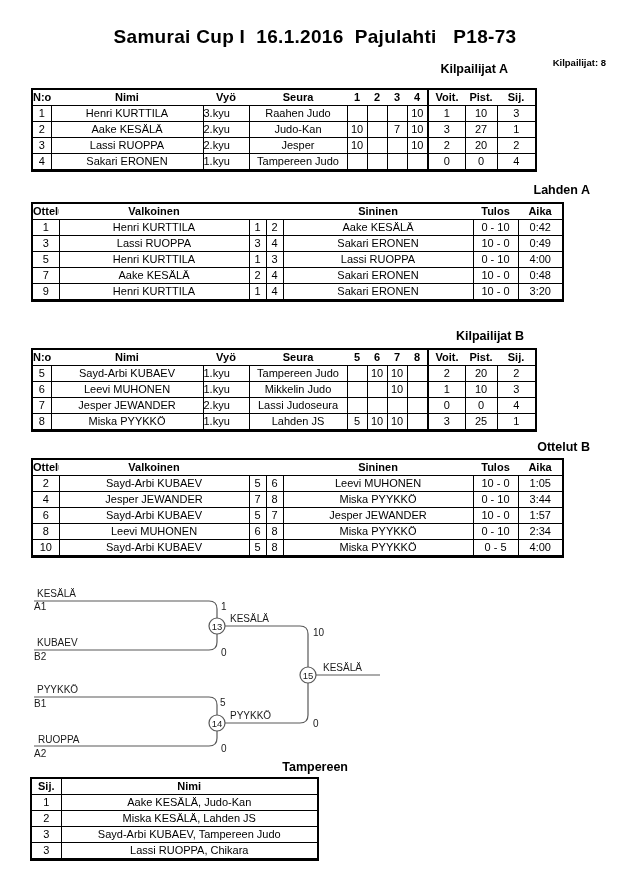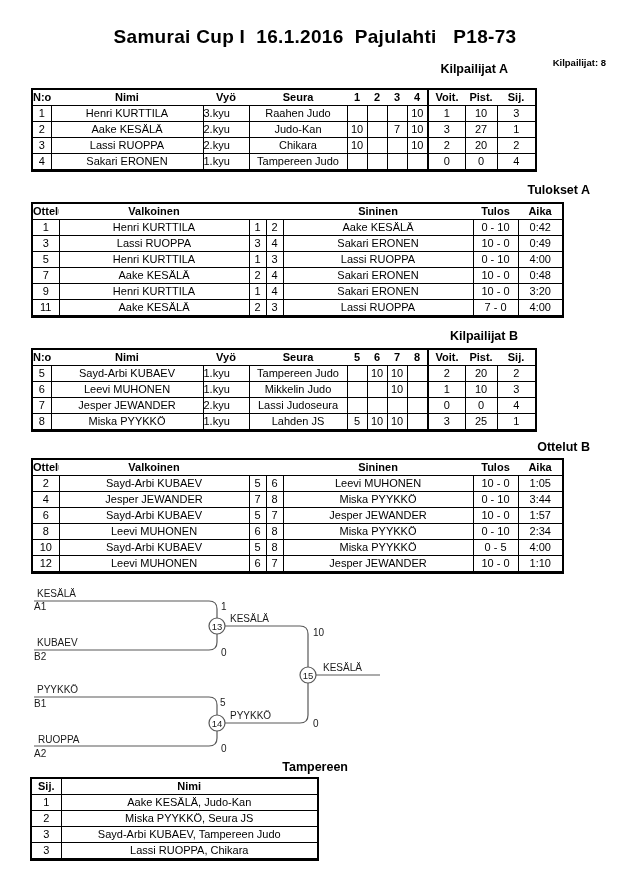--- a/index.html
+++ b/index.html
@@ -8,21 +8,21 @@
     font-family:"Liberation Sans",sans-serif;overflow:hidden;
   }
   .title{
     position:absolute;top:26px;left:0;width:630px;text-align:center;
     font-size:19px;font-weight:bold;white-space:pre;letter-spacing:.3px;
   }
   .count{position:absolute;top:57px;right:24px;font-size:9.5px;font-weight:bold}
   .heading{position:absolute;font-weight:bold;font-size:12.5px;text-align:right;white-space:nowrap}
   #h-pool-a{top:62px;left:0;width:508px}
   #h-matches-a{top:183px;left:0;width:590px}
-  #h-pool-b{top:329px;left:10px;width:508px}
+  #h-pool-b{top:329px;left:16px;width:508px}
   #h-matches-b{top:440px;left:0;width:590px}
   #h-results{top:760px;left:0;width:348px}
 
   table.grid{
     position:absolute;border-collapse:collapse;table-layout:fixed;
     font-size:11px;border:2px solid #000;border-bottom:3px solid #000;
   }
   .grid th{
     font-weight:bold;font-size:11px;height:15px;line-height:15px;padding:0;
     text-align:center;border:0;border-bottom:1px solid #000;
@@ -117,21 +117,21 @@
         <td class="tc">7</td>
         <td class="tc">10</td>
         <td class="tc thickL">3</td>
         <td class="tc">27</td>
         <td class="tc">1</td>
       </tr>
       <tr>
         <td class="tc">3</td>
         <td class="tl pl9">Lassi RUOPPA</td>
         <td class="belt">2.kyu</td>
-        <td class="tl pl8">Chikara</td>
+        <td class="tl pl8">Jesper</td>
         <td class="tc">10</td>
         <td class="tc"></td>
         <td class="tc"></td>
         <td class="tc">10</td>
         <td class="tc thickL">2</td>
         <td class="tc">20</td>
         <td class="tc">2</td>
       </tr>
       <tr>
         <td class="tc">4</td>
@@ -142,21 +142,21 @@
         <td class="tc"></td>
         <td class="tc"></td>
         <td class="tc"></td>
         <td class="tc thickL">0</td>
         <td class="tc">0</td>
         <td class="tc">4</td>
       </tr>
     </tbody>
 </table>
 
-<div class="heading" id="h-matches-a">Tulokset A</div>
+<div class="heading" id="h-matches-a">Lahden A</div>
 <table class="grid matches" id="matches-a" style="width:531px">
   <colgroup>
     <col style="width:27px">
       <col style="width:190px">
       <col style="width:17px">
       <col style="width:17px">
     <col style="width:190px">
       <col style="width:45px">
       <col style="width:45px">
   </colgroup>
@@ -209,29 +209,20 @@
         <td class="tc">0:48</td>
       </tr>
       <tr>
         <td class="tc">9</td>
         <td class="tl pl9">Henri KURTTILA</td>
         <td class="tc">1</td>
         <td class="tc">4</td>
         <td class="tl pl8">Sakari ERONEN</td>
         <td class="tc">10 - 0</td>
         <td class="tc">3:20</td>
-      </tr>
-      <tr>
-        <td class="tc">11</td>
-        <td class="tl pl9">Aake KESÄLÄ</td>
-        <td class="tc">2</td>
-        <td class="tc">3</td>
-        <td class="tl pl8">Lassi RUOPPA</td>
-        <td class="tc">7 - 0</td>
-        <td class="tc">4:00</td>
       </tr>
     </tbody>
 </table>
 
 <div class="heading" id="h-pool-b">Kilpailijat B</div>
 <table class="grid pool" id="pool-b" style="width:504px">
   <colgroup>
     <col style="width:19px">
       <col style="width:152px">
       <col style="width:46px">
@@ -376,29 +367,20 @@
       </tr>
       <tr>
         <td class="tc">10</td>
         <td class="tl pl9">Sayd-Arbi KUBAEV</td>
         <td class="tc">5</td>
         <td class="tc">8</td>
         <td class="tl pl8">Miska PYYKKÖ</td>
         <td class="tc">0 - 5</td>
         <td class="tc">4:00</td>
       </tr>
-      <tr>
-        <td class="tc">12</td>
-        <td class="tl pl9">Leevi MUHONEN</td>
-        <td class="tc">6</td>
-        <td class="tc">7</td>
-        <td class="tl pl8">Jesper JEWANDER</td>
-        <td class="tc">10 - 0</td>
-        <td class="tc">1:10</td>
-      </tr>
     </tbody>
 </table>
 
 <svg class="bracket" width="630" height="190" viewBox="0 0 630 190">
   <path d="M34,21 H209 Q217,21 217,29 V38"></path>
   <path d="M34,70 H209 Q217,70 217,62 V54"></path>
   <path d="M225,46 H300 Q308,46 308,54 V87"></path>
   <path d="M34,117 H209 Q217,117 217,125 V135"></path>
   <path d="M34,166 H209 Q217,166 217,158 V151"></path>
   <path d="M225,143 H300 Q308,143 308,135 V103"></path>
@@ -443,21 +425,21 @@
       <th>Nimi</th>
     </tr>
   </thead>
   <tbody>
       <tr>
         <td class="tc">1</td>
         <td class="tl pl12">Aake KESÄLÄ, Judo-Kan</td>
       </tr>
       <tr>
         <td class="tc">2</td>
-        <td class="tl pl12">Miska PYYKKÖ, Seura JS</td>
+        <td class="tl pl12">Miska KESÄLÄ, Lahden JS</td>
       </tr>
       <tr>
         <td class="tc">3</td>
         <td class="tl pl12">Sayd-Arbi KUBAEV, Tampereen Judo</td>
       </tr>
       <tr>
         <td class="tc">3</td>
         <td class="tl pl12">Lassi RUOPPA, Chikara</td>
       </tr>
     </tbody>

